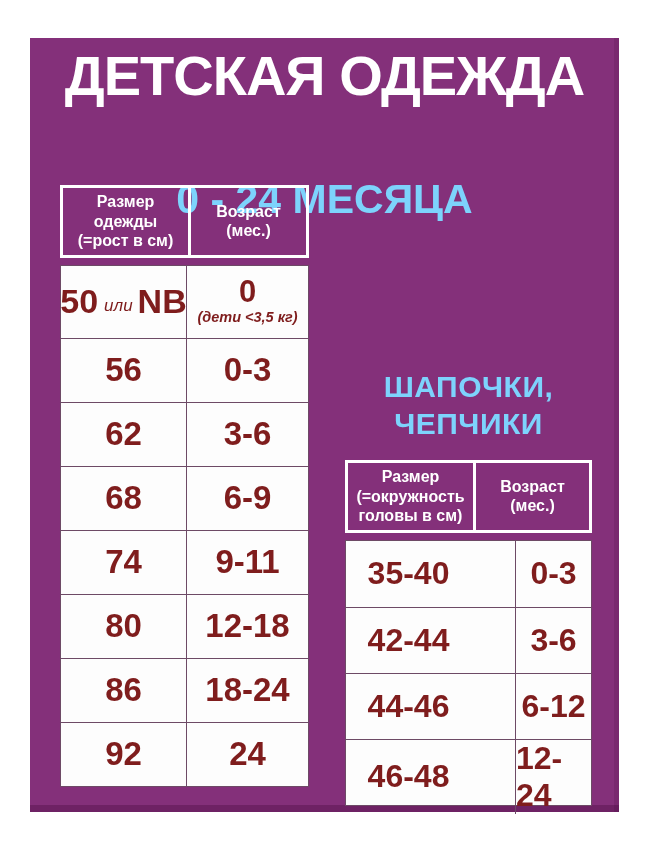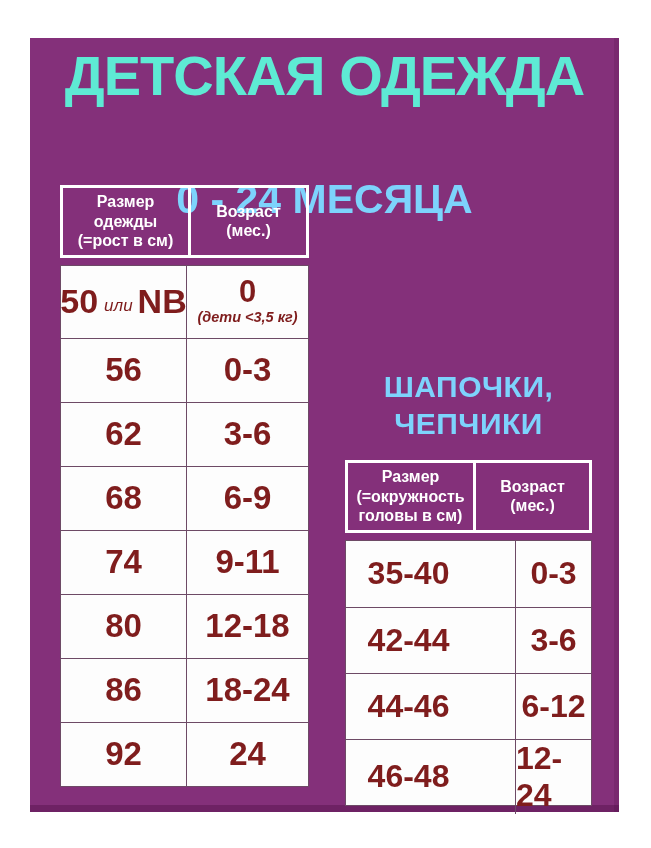--- a/index.html
+++ b/index.html
@@ -17,21 +17,21 @@
     position:absolute;
     left:30px; top:38px;
     width:589px; height:774px;
     background:#84307a;
     box-shadow: inset 0 -7px 0 rgba(70,10,60,0.35), inset -5px 0 0 rgba(70,10,60,0.18);
   }
 
   .title {
     position:absolute; top:8px; left:0; right:0;
     text-align:center;
-    color:#5eead4;
+    color:#ffffff;
     font-size:56px; font-weight:800;
     line-height:60px;
     letter-spacing:-1px;
     white-space:nowrap;
   }
 
   .subtitle {
     position:absolute; top:70px; left:0; right:0;
     text-align:center;
     color:#7dd3fc;

